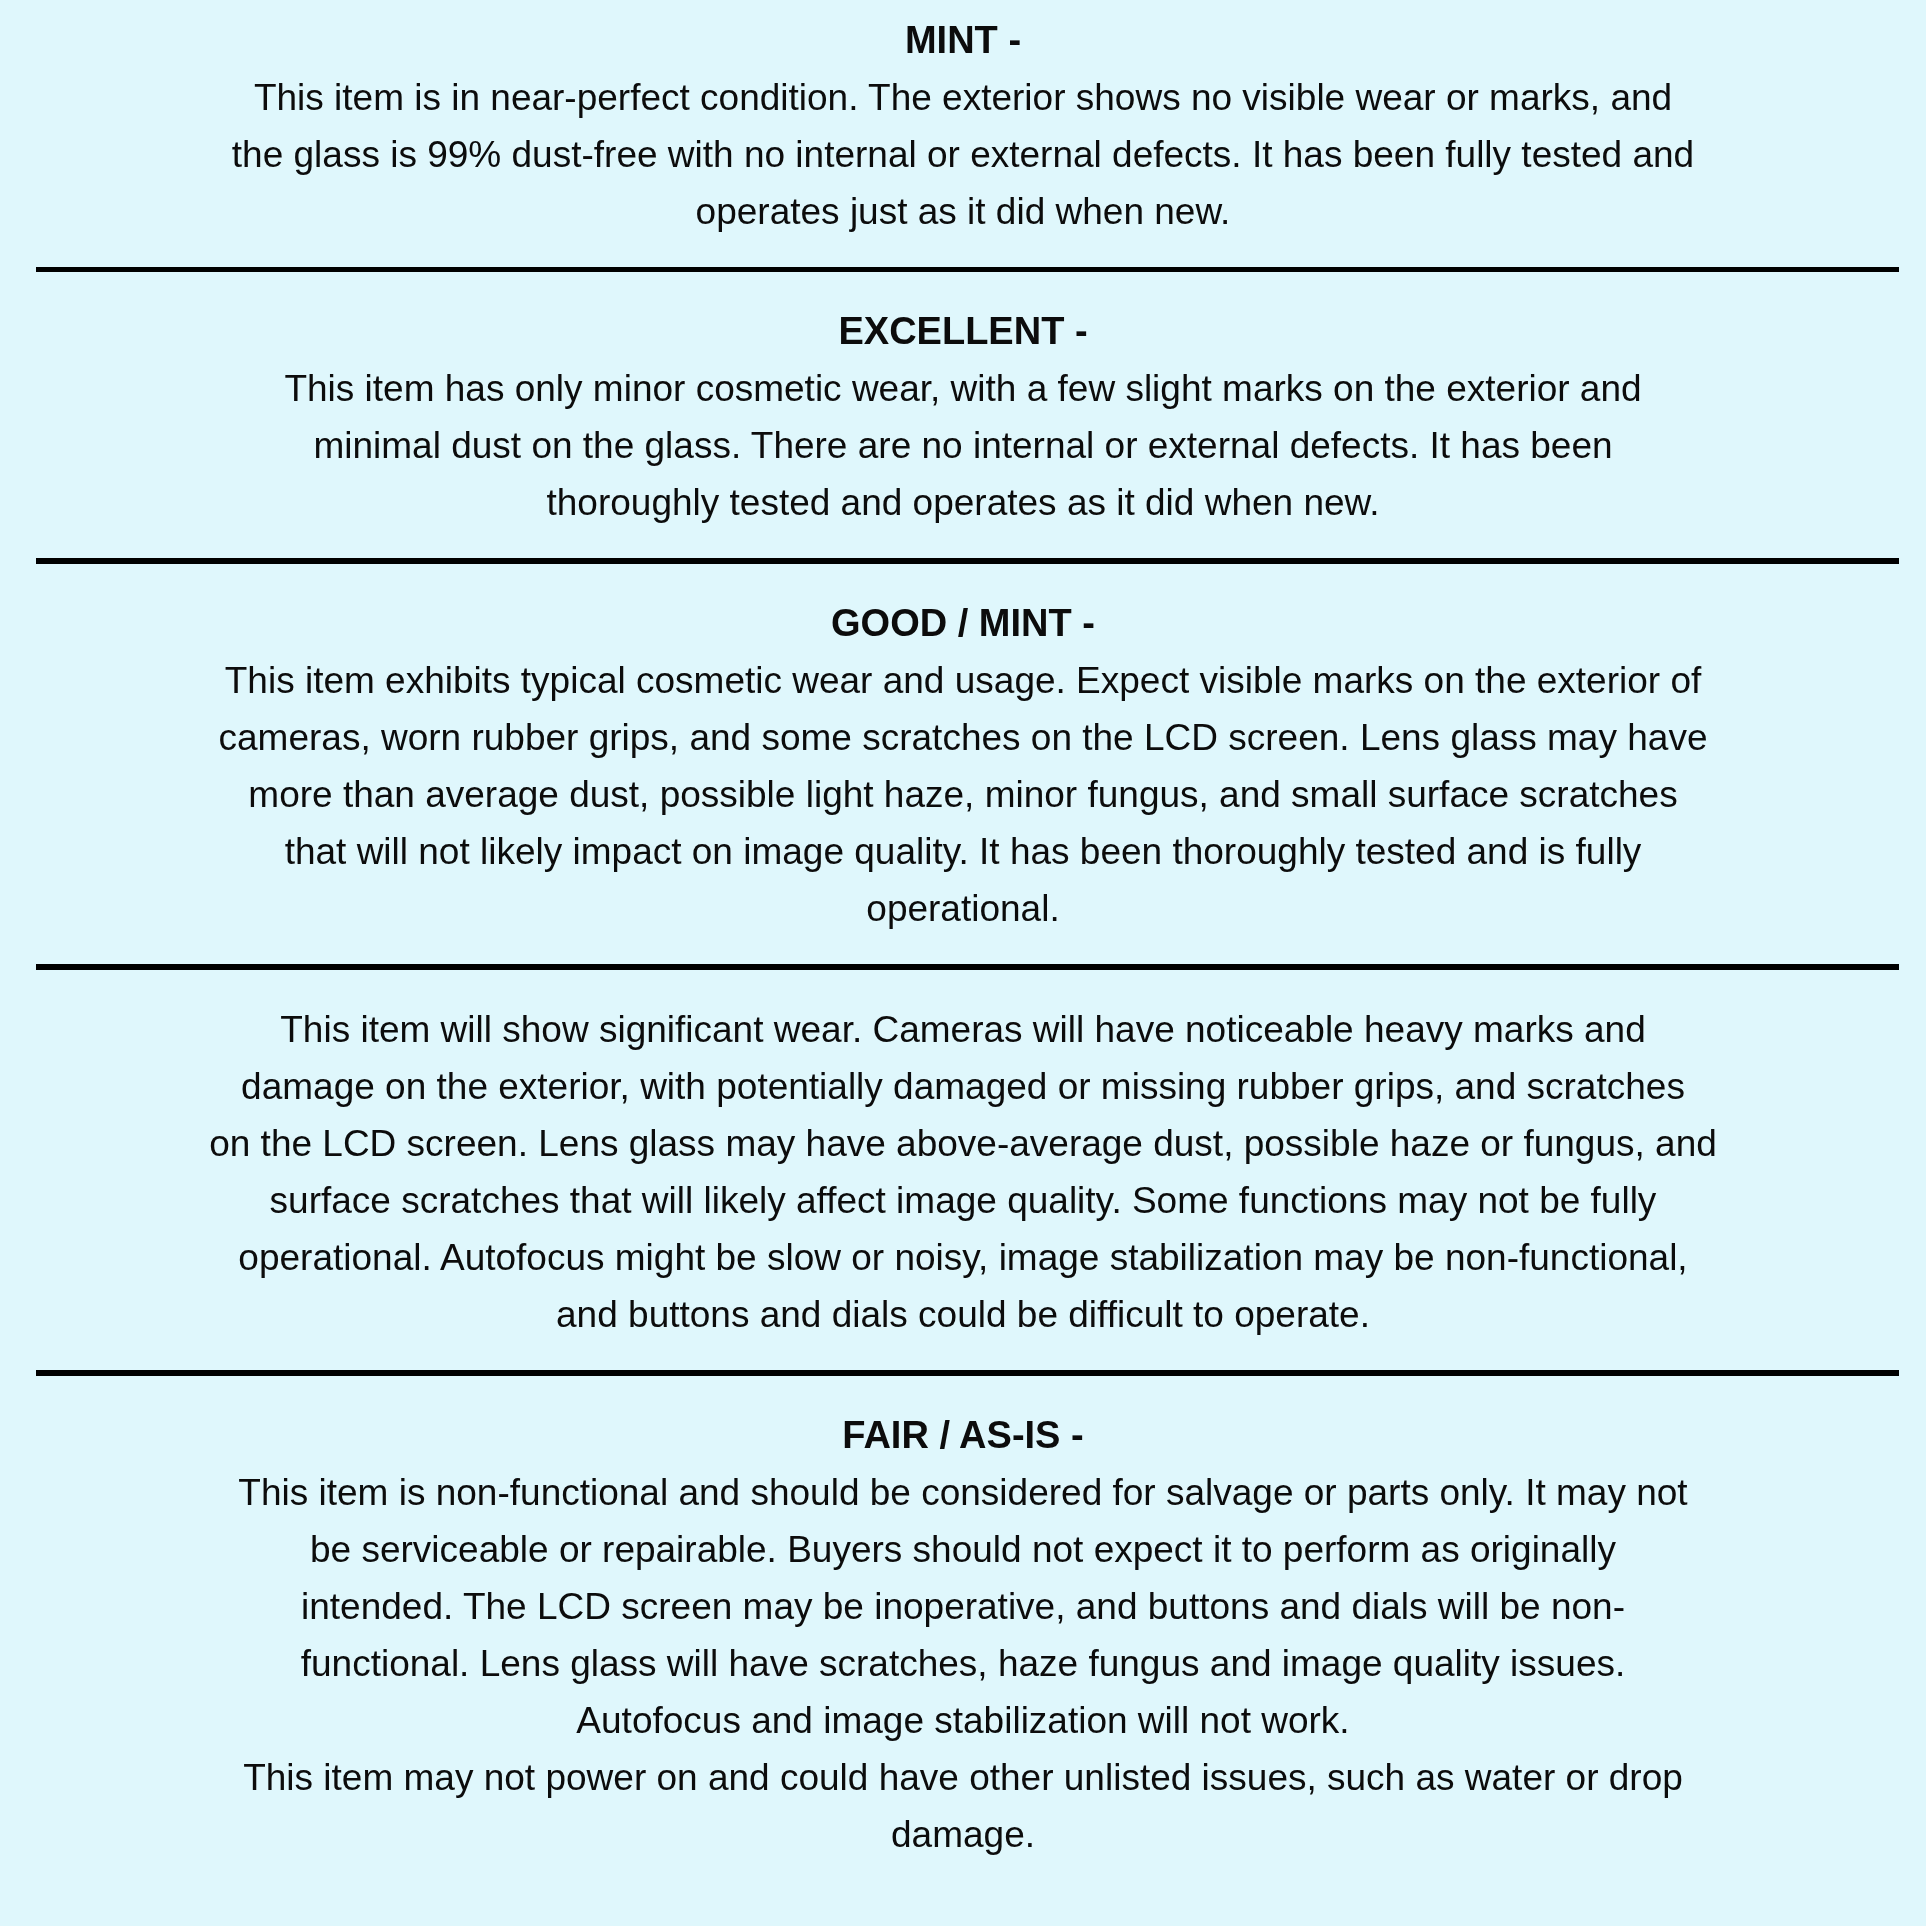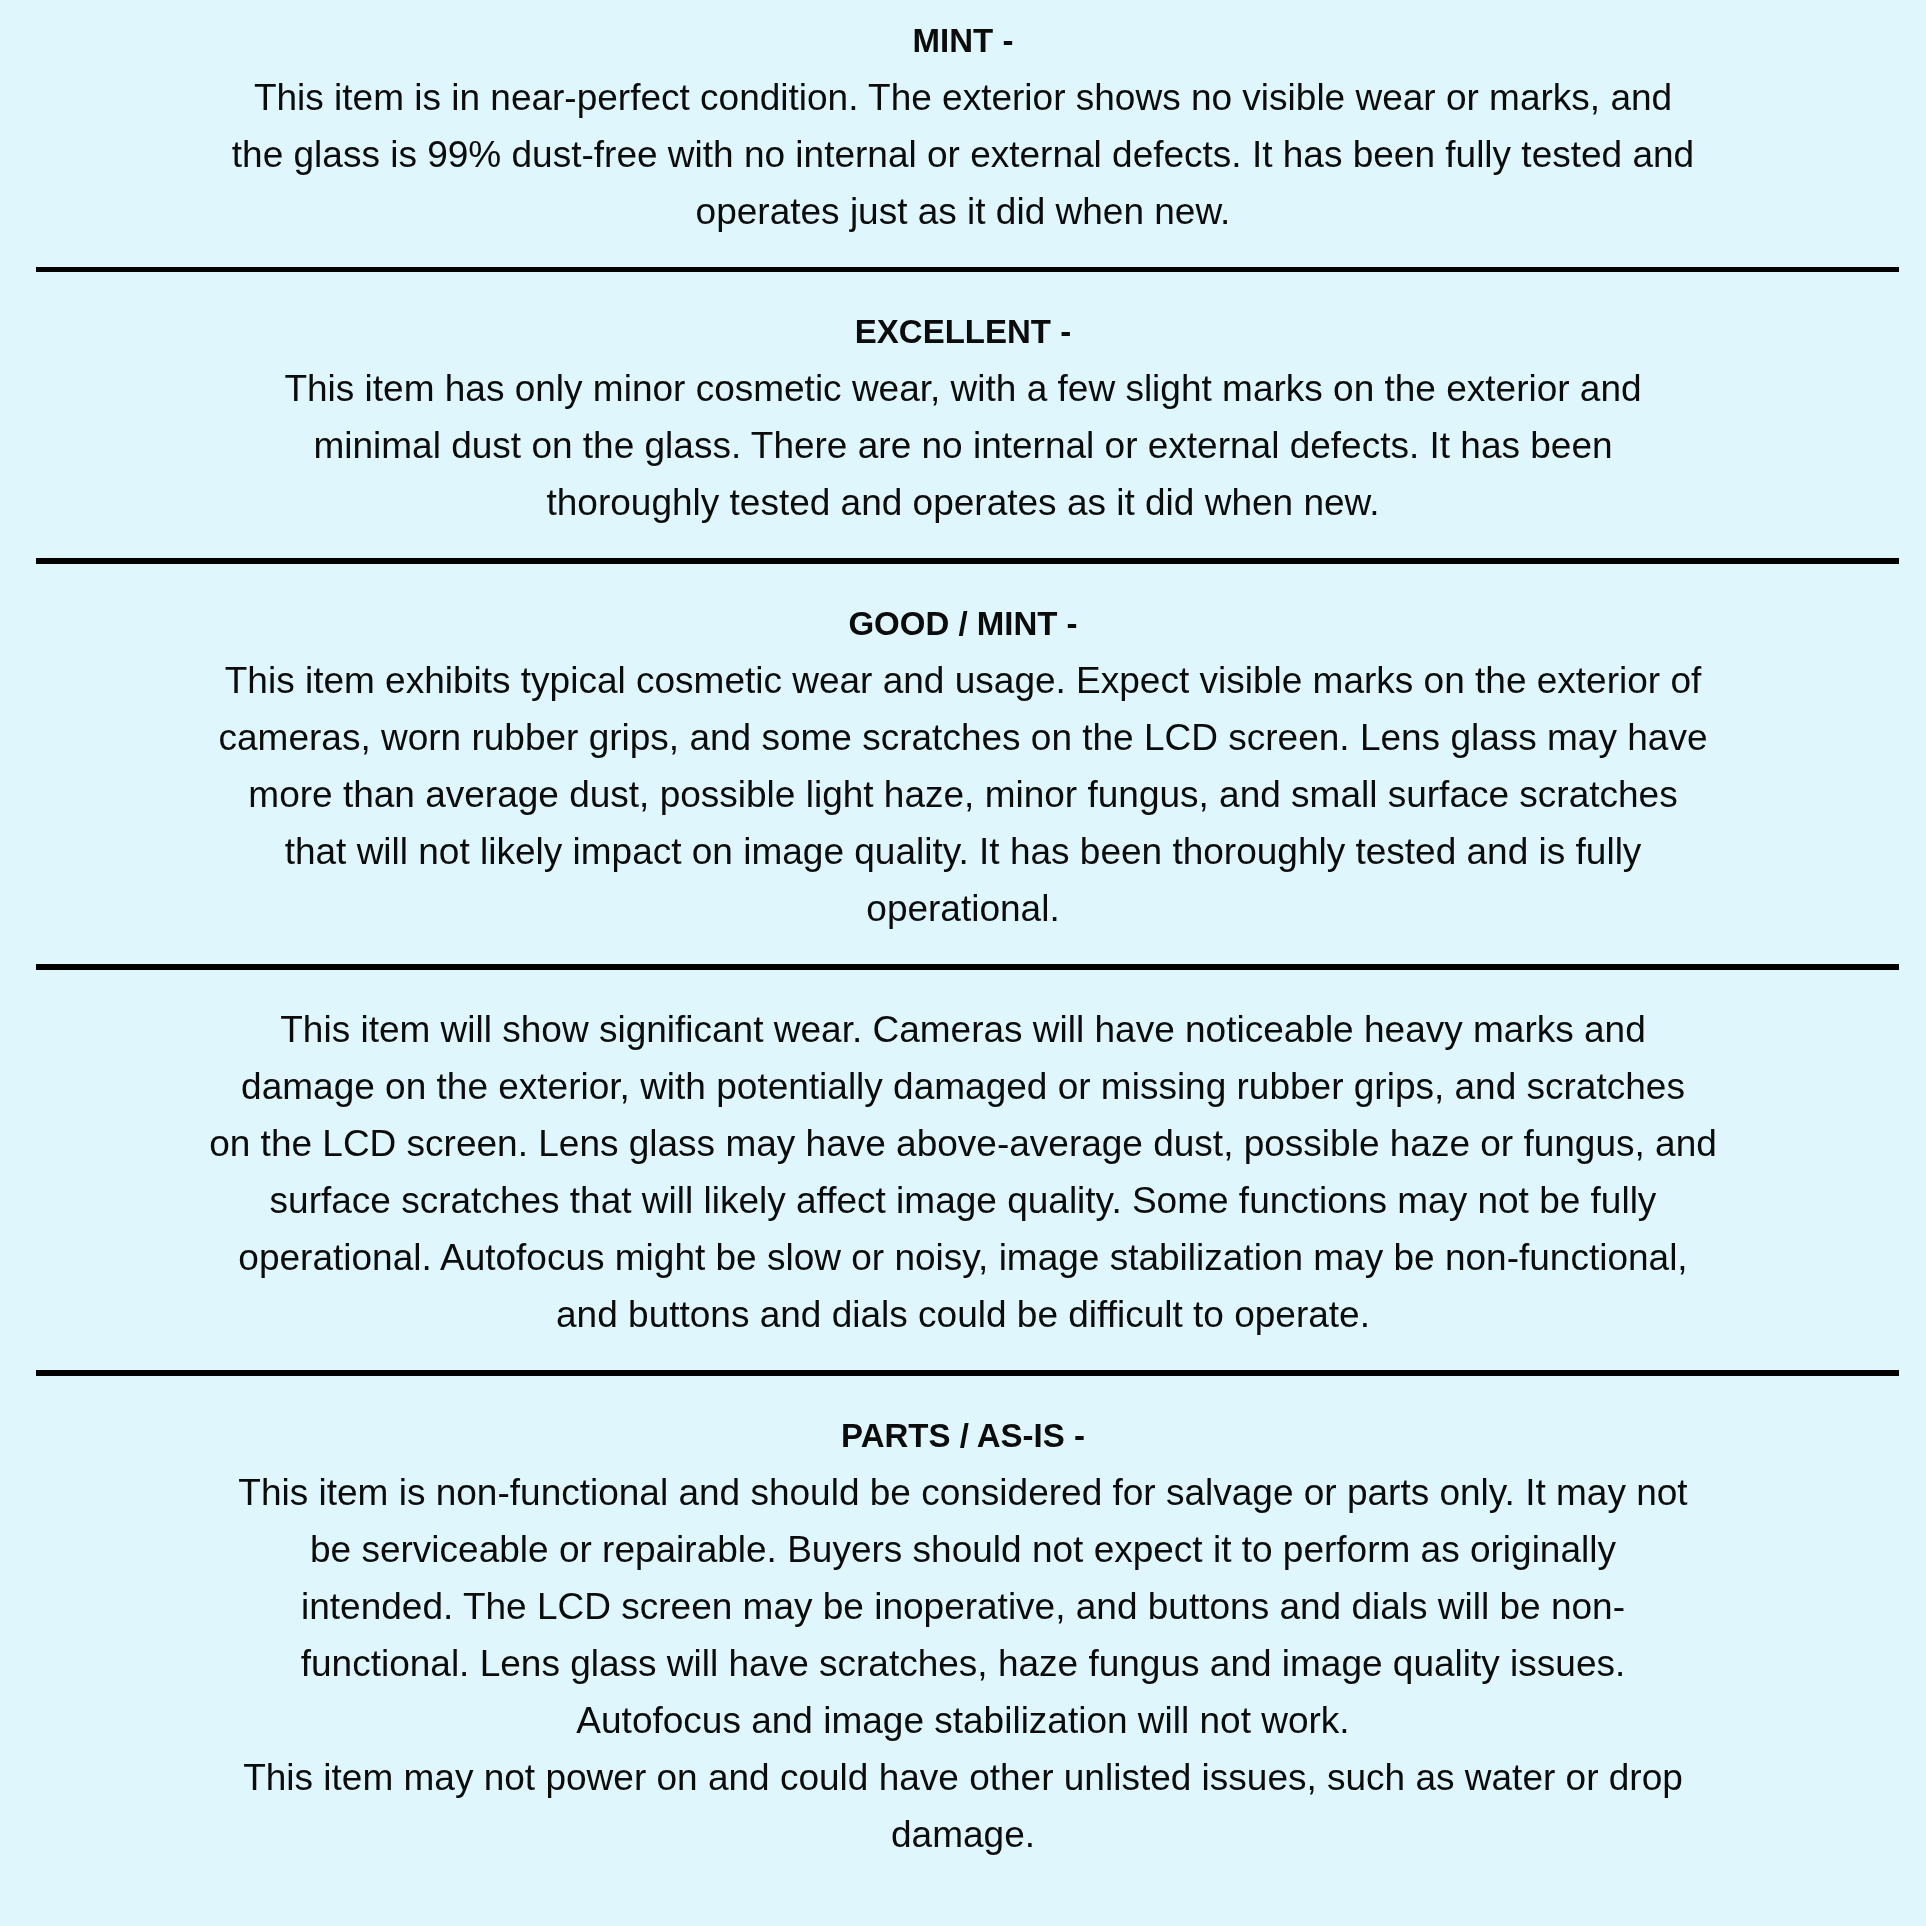--- a/index.html
+++ b/index.html
@@ -15,21 +15,21 @@
     color: #0c0c0c;
   }
   .page {
     width: 1926px;
     height: 1926px;
     padding-top: 11.6px;
     box-sizing: border-box;
     text-align: center;
   }
   .section-title {
-    font-size: 33px;
+    font-size: 38px;
     font-weight: 700;
     line-height: 57px;
     margin: 0;
     text-align: center;
     white-space: pre-line;
   }
   .section-body {
     font-size: 37px;
     font-weight: 400;
     line-height: 57px;
@@ -82,21 +82,21 @@
 damage on the exterior, with potentially damaged or missing rubber grips, and scratches
 on the LCD screen. Lens glass may have above-average dust, possible haze or fungus, and
 surface scratches that will likely affect image quality. Some functions may not be fully
 operational. Autofocus might be slow or noisy, image stabilization may be non-functional,
 and buttons and dials could be difficult to operate.</p>
   </div>
 
   <div class="divider"></div>
 
   <div class="section">
-    <h2 class="section-title">PARTS / AS-IS -</h2>
+    <h2 class="section-title">FAIR / AS-IS -</h2>
     <p class="section-body">This item is non-functional and should be considered for salvage or parts only. It may not
 be serviceable or repairable. Buyers should not expect it to perform as originally
 intended. The LCD screen may be inoperative, and buttons and dials will be non-
 functional. Lens glass will have scratches, haze fungus and image quality issues.
 Autofocus and image stabilization will not work.
 This item may not power on and could have other unlisted issues, such as water or drop
 damage.</p>
   </div>
 
 </div>

